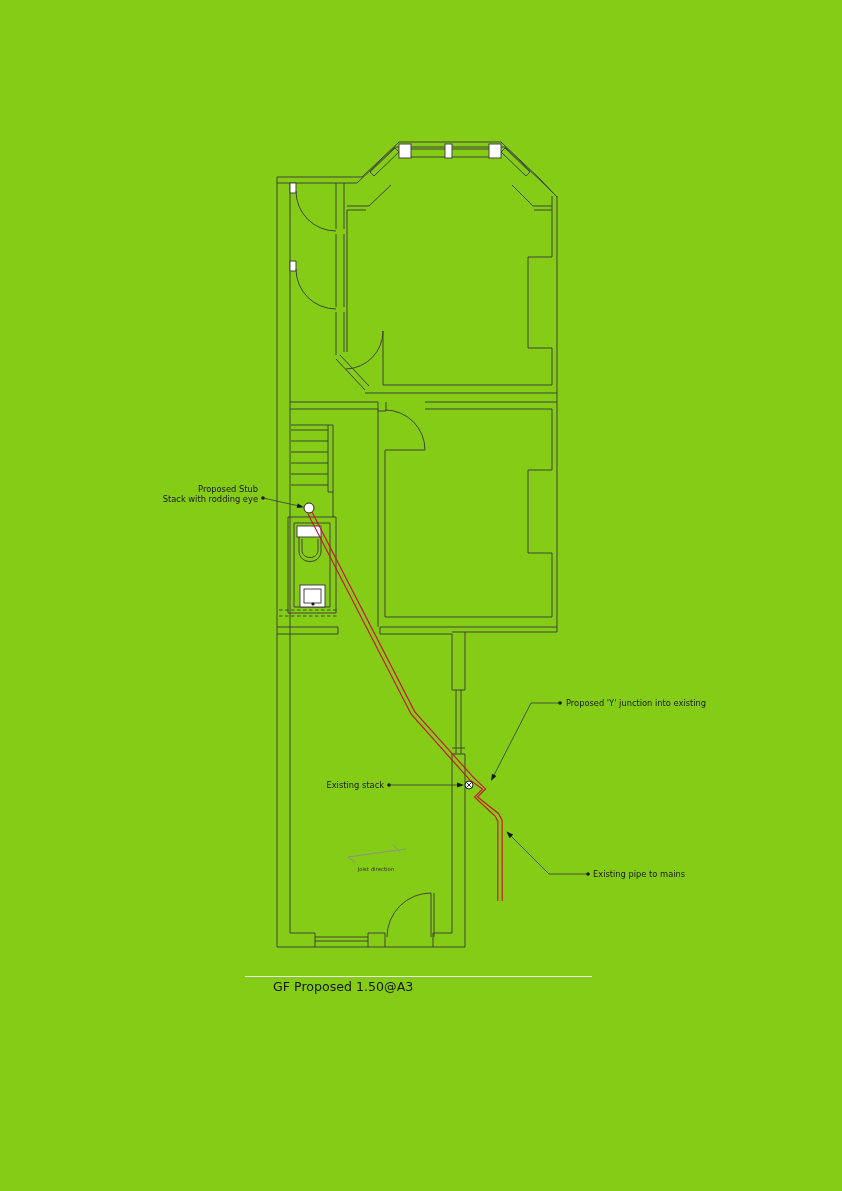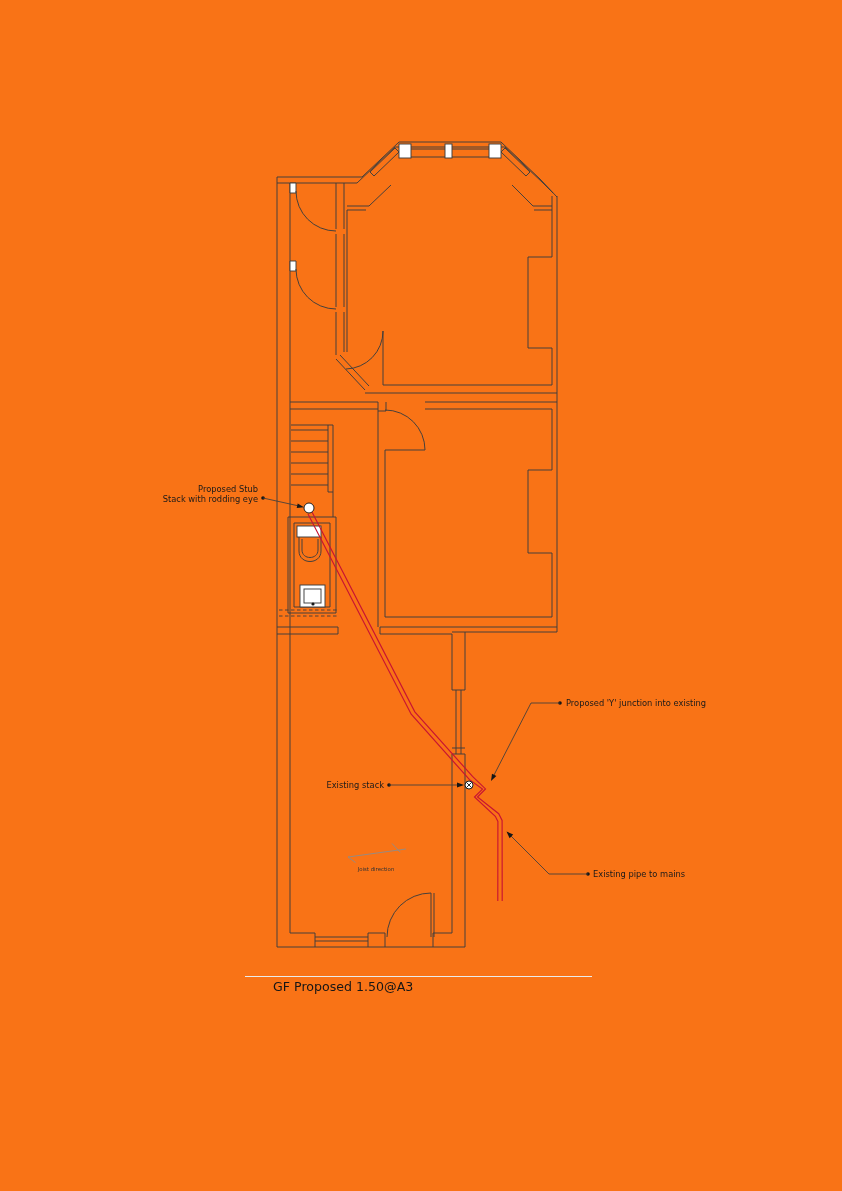--- a/index.html
+++ b/index.html
@@ -1,17 +1,17 @@
 <!DOCTYPE html>
 <html style="--pipe: #c81432; --wall: #3d3d3d; --leader: #3d3d3d; --ann: #1a1a1a; --sep: #ebebeb;"><head>
 <meta charset="utf-8">
 <style>
   :root { --wall:#3d3d3d; --pipe:#c81432; --leader:#3d3d3d; --ann:#1a1a1a; --sep:#ebebeb; }
   html,body{margin:0;padding:0;background:#fff;}
-  .page{position:relative;width:842px;height:1191px;background:#f97316;overflow:hidden;}
+  .page{position:relative;width:842px;height:1191px;background:#84cc16;overflow:hidden;}
   svg{position:absolute;left:0;top:0;}
   .wall{stroke:var(--wall);stroke-width:.95;fill:none;}
   .wallf{stroke:var(--wall);stroke-width:.95;fill:#fff;}
   .hatch{stroke:var(--wall);stroke-width:.9;stroke-dasharray:3.5 2.5;fill:none;}
   .pipe{stroke:var(--pipe);stroke-width:1.15;fill:none;stroke-linejoin:miter;}
   .leader{stroke:var(--leader);stroke-width:.85;fill:none;}
   .sym{stroke:#161616;stroke-width:.95;fill:#fff;}
   .symx{stroke:#161616;stroke-width:.9;fill:none;}
   .dot{fill:#161616;}
   .arrowhead{fill:#161616;stroke:none;}

